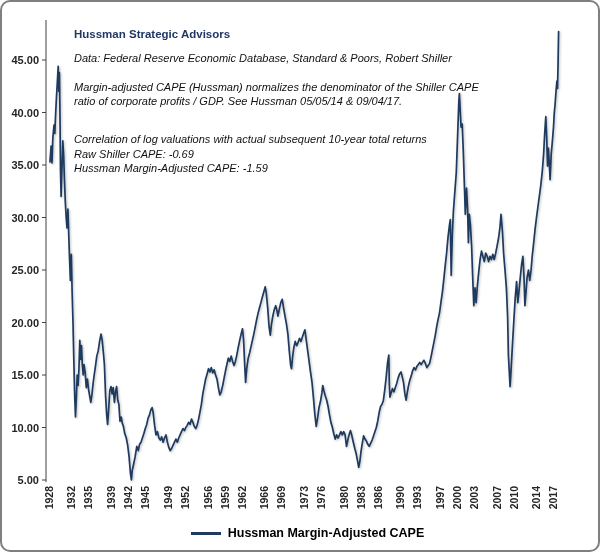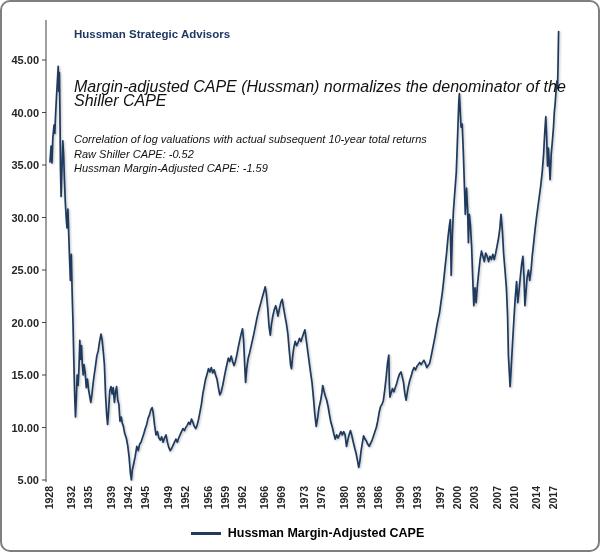--- a/index.html
+++ b/index.html
@@ -12,21 +12,21 @@
   .ylab{font:bold 11px "Liberation Sans",sans-serif;fill:#262626;}
   .xlab{font:bold 10.5px "Liberation Sans",sans-serif;fill:#262626;}
   .cape-line{
     fill:none;stroke-width:1.7;stroke-linejoin:round;stroke-linecap:round;
     filter:drop-shadow(1.5px 1.8px 0.8px rgba(110,110,110,0.45));
   }
   .axis{stroke:#404040;stroke-width:1;fill:none;}
   .annot{position:absolute;left:72px;color:#111;}
   .annot-title{top:26px;font-size:11.5px;font-weight:bold;color:#1f3864;}
   .annot-source{top:50px;font-size:11px;font-style:italic;}
-  .annot-para{top:78px;font-size:16px;font-style:italic;line-height:14px;}
+  .annot-para{top:78px;font-size:11px;font-style:italic;line-height:14px;}
   .annot-corr{top:130px;font-size:11px;font-style:italic;line-height:14.5px;}
   .legend{
     position:absolute;left:0;right:0;top:524px;display:flex;
     align-items:center;justify-content:center;gap:7px;margin-left:15px;
   }
   .legend-line{display:inline-block;width:30px;height:0;border-top:3px solid #1e3a5f;}
   .legend-text{font-size:12.5px;font-weight:bold;color:#000;}
 </style>
 </head>
 <body>
@@ -69,28 +69,30 @@
       <text x="473.25" y="484" text-anchor="end" dominant-baseline="middle" transform="rotate(-90 473.25 484)" class="xlab">2003</text>
       <text x="495.93" y="484" text-anchor="end" dominant-baseline="middle" transform="rotate(-90 495.93 484)" class="xlab">2007</text>
       <text x="512.94" y="484" text-anchor="end" dominant-baseline="middle" transform="rotate(-90 512.94 484)" class="xlab">2010</text>
       <text x="535.62" y="484" text-anchor="end" dominant-baseline="middle" transform="rotate(-90 535.62 484)" class="xlab">2014</text>
       <text x="552.63" y="484" text-anchor="end" dominant-baseline="middle" transform="rotate(-90 552.63 484)" class="xlab">2017</text>
       <polyline points="48.0,159.9 49.1,144.1 50.0,160.9 50.8,136.8 52.0,123.1 52.8,131.5 53.7,110.5 54.5,94.8 55.4,79.0 56.2,64.3 56.8,89.5 57.4,70.6 57.9,105.3 58.5,168.3 59.1,194.5 59.9,168.3 60.8,138.9 61.6,152.5 62.5,178.8 63.3,199.8 64.2,215.5 65.0,226.0 65.9,207.1 66.7,231.3 67.6,257.5 68.4,278.5 69.3,252.3 70.1,289.0 71.0,320.5 71.8,357.3 72.7,394.0 73.5,415.0 74.4,394.0 75.2,373.0 76.1,383.5 76.9,367.8 77.8,338.4 78.6,357.3 79.5,343.6 80.3,362.5 81.2,373.0 82.0,362.5 83.2,370.9 84.3,385.6 85.4,377.2 86.6,387.7 87.7,394.0 88.8,400.3 90.0,391.9 91.1,381.4 92.2,373.0 93.4,364.6 94.8,354.1 96.2,348.9 97.6,339.4 99.0,332.1 100.2,338.4 101.3,349.9 102.4,362.5 103.6,394.0 104.7,412.9 105.6,422.4 106.7,406.6 107.8,388.8 109.0,384.6 110.1,391.9 111.2,385.6 112.4,400.3 113.5,389.8 114.6,384.6 115.8,398.2 116.9,402.4 118.0,419.2 119.2,415.0 120.3,421.3 121.4,424.4 122.8,431.8 124.3,436.0 125.7,443.4 127.1,454.9 128.5,471.7 129.4,478.0 130.2,468.6 131.6,462.3 133.1,454.9 134.8,444.4 136.2,448.6 137.6,442.3 139.0,440.2 140.4,436.0 141.8,431.8 143.3,426.6 144.7,422.4 146.1,416.1 147.5,412.9 148.9,407.6 150.1,405.6 151.2,410.8 152.6,423.4 154.0,432.9 155.4,429.7 156.9,436.0 158.3,438.1 159.7,434.9 161.1,440.2 162.5,436.0 164.0,432.9 165.4,440.2 166.8,445.4 168.2,448.6 169.6,446.5 171.0,443.4 172.5,440.2 173.9,437.1 175.3,440.2 176.7,436.0 178.1,432.9 179.5,429.7 181.0,426.6 182.4,428.6 183.8,425.5 185.2,423.4 186.6,420.3 188.0,422.4 189.5,417.1 190.9,420.3 192.3,424.4 193.7,426.6 195.1,423.4 196.6,417.1 198.0,409.8 199.4,402.4 200.8,391.9 202.2,384.6 203.6,377.2 205.1,371.9 206.5,366.7 207.9,369.9 209.3,365.6 210.7,370.9 212.1,367.8 213.6,373.0 215.0,377.2 216.4,385.6 217.8,392.9 219.2,389.8 220.7,383.5 222.1,376.1 223.5,368.8 224.9,362.5 226.3,356.2 227.7,359.4 229.2,354.1 230.6,359.4 232.0,363.6 233.4,359.4 234.8,353.1 236.2,345.7 237.7,338.4 239.1,332.1 240.5,326.8 241.6,338.4 242.8,364.6 243.6,380.4 244.7,366.7 246.2,356.2 247.6,350.9 249.0,344.6 250.4,338.4 251.8,332.1 253.3,324.7 254.7,317.4 256.1,311.1 257.5,305.8 258.9,300.6 260.3,295.3 261.8,290.1 263.2,284.8 264.3,291.1 265.7,305.8 267.1,324.7 268.3,333.1 269.4,322.6 270.8,314.2 272.2,307.9 273.7,303.7 274.8,307.9 275.9,314.2 277.4,306.9 278.8,300.6 280.2,297.4 281.6,305.8 283.0,314.2 284.4,321.6 285.9,332.1 287.3,348.9 288.7,363.6 289.5,366.7 290.7,354.1 291.8,345.7 293.2,339.4 294.6,343.6 296.1,340.4 297.5,336.3 298.9,339.4 300.3,335.2 301.7,331.0 302.9,327.9 304.3,338.4 305.7,348.9 307.1,359.4 308.5,369.9 310.0,380.4 311.4,395.1 312.8,411.9 314.2,424.4 315.6,416.1 317.0,405.6 318.5,399.3 319.9,390.9 320.7,383.5 321.9,388.8 323.3,394.0 324.7,398.2 326.1,404.5 327.5,412.9 328.9,420.3 330.4,425.5 331.8,431.8 333.2,437.1 334.6,432.9 336.0,436.0 337.5,432.9 338.9,429.7 340.3,432.9 341.7,429.7 343.1,432.9 344.5,444.4 346.0,437.1 347.4,431.8 348.5,428.6 349.9,433.9 351.3,440.2 352.8,446.5 354.2,451.8 355.6,459.1 356.7,465.4 357.9,459.1 359.0,449.6 360.1,442.3 361.6,433.9 363.0,437.1 364.4,439.1 365.8,442.3 367.2,444.4 368.6,441.3 370.1,438.1 371.5,433.9 372.9,429.7 374.3,425.5 375.7,419.2 377.1,410.8 378.6,404.5 380.0,402.4 381.4,398.2 382.8,387.7 384.2,375.1 385.6,360.4 386.8,353.1 387.3,381.4 387.9,395.1 389.1,390.9 390.5,386.6 391.9,389.8 393.3,385.6 394.7,381.4 396.1,376.1 397.6,371.9 399.0,369.9 400.1,374.1 401.5,380.4 402.9,391.9 404.1,398.2 404.9,392.9 406.3,384.6 407.8,378.3 409.2,374.1 410.6,368.8 412.0,365.6 413.4,367.8 414.8,364.6 416.3,362.5 417.7,360.4 419.1,362.5 420.5,360.4 421.9,358.3 423.4,361.4 424.8,365.6 426.2,363.6 427.6,361.4 429.0,355.1 430.4,347.8 431.9,340.4 433.3,333.1 434.7,324.7 436.1,317.4 437.5,311.1 438.9,300.6 440.4,290.1 441.8,277.4 443.2,263.8 444.6,251.2 446.0,235.4 447.5,222.8 448.3,217.6 449.2,273.3 450.3,233.3 451.4,209.2 452.8,190.3 454.3,170.4 455.7,131.5 456.8,100.0 457.4,91.6 458.2,108.4 459.1,125.2 460.2,122.1 461.3,149.4 462.5,186.1 463.3,212.3 464.5,186.1 465.6,207.1 466.4,240.7 467.3,212.3 468.4,222.8 469.6,243.8 470.7,275.4 471.8,303.7 473.0,285.9 474.1,300.6 475.2,285.9 476.7,270.1 478.1,257.5 479.5,249.1 480.9,254.3 482.3,259.6 483.7,251.2 485.2,254.3 486.6,259.6 488.0,254.3 489.4,257.5 490.8,252.3 492.2,257.5 493.7,251.2 495.1,243.8 496.5,236.5 497.9,226.0 499.0,212.3 500.5,230.2 501.6,251.2 503.0,268.0 504.4,285.9 505.6,314.2 506.4,353.1 507.3,369.9 508.1,384.6 509.3,363.6 510.7,338.4 512.1,314.2 513.2,296.4 514.6,279.6 515.8,300.6 516.9,290.1 518.3,275.4 519.7,261.7 520.9,254.3 522.0,275.4 522.9,303.7 524.0,290.1 525.1,275.4 526.5,268.0 527.7,278.5 529.1,268.0 530.2,254.3 531.7,240.7 533.1,227.1 534.5,215.5 535.9,205.0 537.3,194.5 538.7,184.0 540.2,170.4 541.6,152.5 542.7,131.5 543.8,114.7 544.7,135.7 545.5,164.1 546.4,146.2 547.2,159.9 548.1,177.7 549.2,152.5 550.4,138.9 551.5,125.2 552.3,110.5 553.2,101.1 554.0,89.5 554.9,79.0 555.5,86.4 556.0,65.4 556.6,29.6" class="cape-line" stroke="#1e3a5f"></polyline>
     </svg>
 
   <div class="annot annot-title">Hussman Strategic Advisors</div>
 
+  <div class="annot annot-source">Data: Federal Reserve Economic Database, Standard &amp; Poors, Robert Shiller</div>
 
   <div class="annot annot-para">
     <div>Margin-adjusted CAPE (Hussman) normalizes the denominator of the Shiller CAPE</div>
+    <div>ratio of corporate profits / GDP. See Hussman 05/05/14 &amp; 09/04/17.</div>
   </div>
 
   <div class="annot annot-corr">
     <div>Correlation of log valuations with actual subsequent 10-year total returns</div>
-    <div>Raw Shiller CAPE: -0.52</div>
+    <div>Raw Shiller CAPE: -0.69</div>
     <div>Hussman Margin-Adjusted CAPE: -1.59</div>
   </div>
 
   <div class="legend">
     <span class="legend-line"></span>
     <span class="legend-text">Hussman Margin-Adjusted CAPE</span>
   </div>
 
 </div>
 

